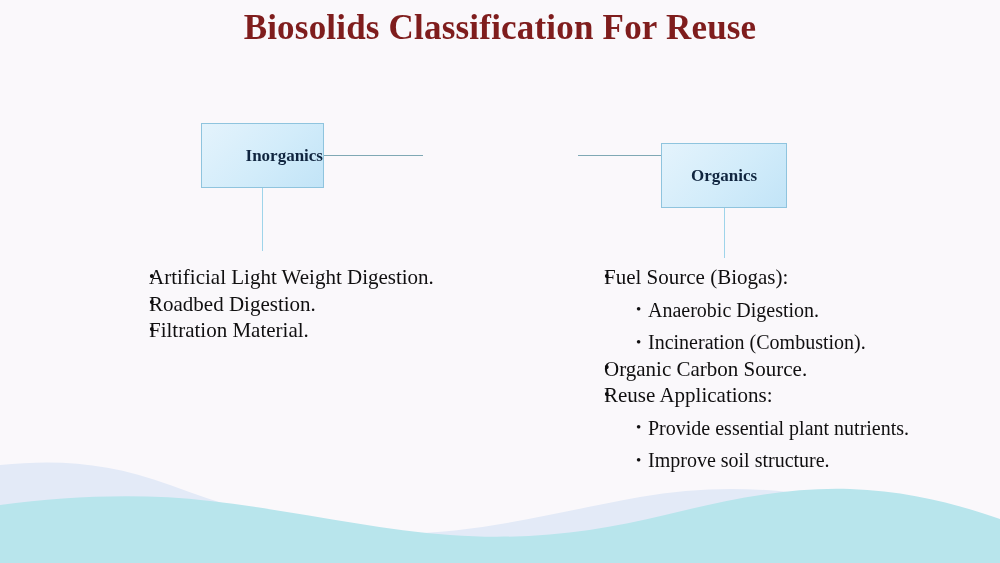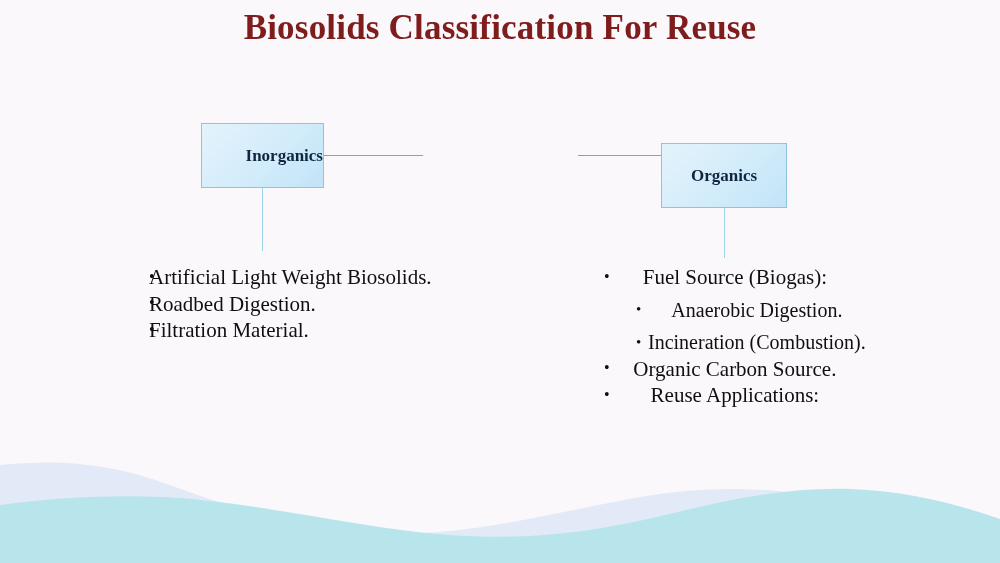--- a/index.html
+++ b/index.html
@@ -115,21 +115,21 @@
   }
   .sublist > li::before {
     content: "\2022";
     position: absolute;
     left: 0;
     top: -0.03em;
     font-size: 15px;
   }
 
   #list-left  { left: 137px; top: 264px; }
-  #list-right { left: 592px; top: 264px; text-align: center; }
+  #list-right { left: 592px; top: 264px; }
 
   
   #waves {
     position: absolute;
     left: 0;
     bottom: 0;
     width: 1000px;
     height: 130px;
     pointer-events: none;
   }
@@ -147,38 +147,42 @@
   <div class="conn-v" id="conn-down-right"></div>
 
   <div class="node" id="node-inorganics">
     <span>Inorganics</span>
   </div>
   <div class="node" id="node-organics">
     <span>Organics</span>
   </div>
 
   <ul class="bullet-list lvl1" id="list-left">
-    <li><span>Artificial Light Weight Biosolids.</span></li>
+    <li><span>Artificial Light Weight Digestion.</span></li>
     <li><span>Roadbed Digestion.</span></li>
     <li><span>Filtration Material.</span></li>
   </ul>
 
   <ul class="bullet-list lvl1" id="list-right">
     <li>
       <span>Fuel Source (Biogas):</span>
       <ul class="sublist">
         <li><span>Anaerobic Digestion.</span></li>
         <li><span>Incineration (Combustion).</span></li>
       </ul>
     </li>
     <li>
       <span>Organic Carbon Source.</span>
     </li>
     <li>
       <span>Reuse Applications:</span>
+      <ul class="sublist">
+        <li><span>Provide essential plant nutrients.</span></li>
+        <li><span>Improve soil structure.</span></li>
+      </ul>
     </li>
   </ul>
 
   <svg id="waves" viewBox="0 0 1000 130" preserveAspectRatio="none">
     <path fill="#e3eaf7" d="M0,32 C60,26 110,30 170,52 C235,76 300,96 380,100 C470,104 560,78 640,64 C720,50 800,54 880,78 C930,93 965,105 1000,110 L1000,130 L0,130 Z"></path>
     <path fill="#b8e5ec" d="M0,72 C70,63 140,60 210,68 C290,77 370,96 450,102 C530,108 600,98 665,82 C730,66 790,54 850,56 C910,58 960,72 1000,86 L1000,130 L0,130 Z"></path>
   </svg>
 
 </div>
 

